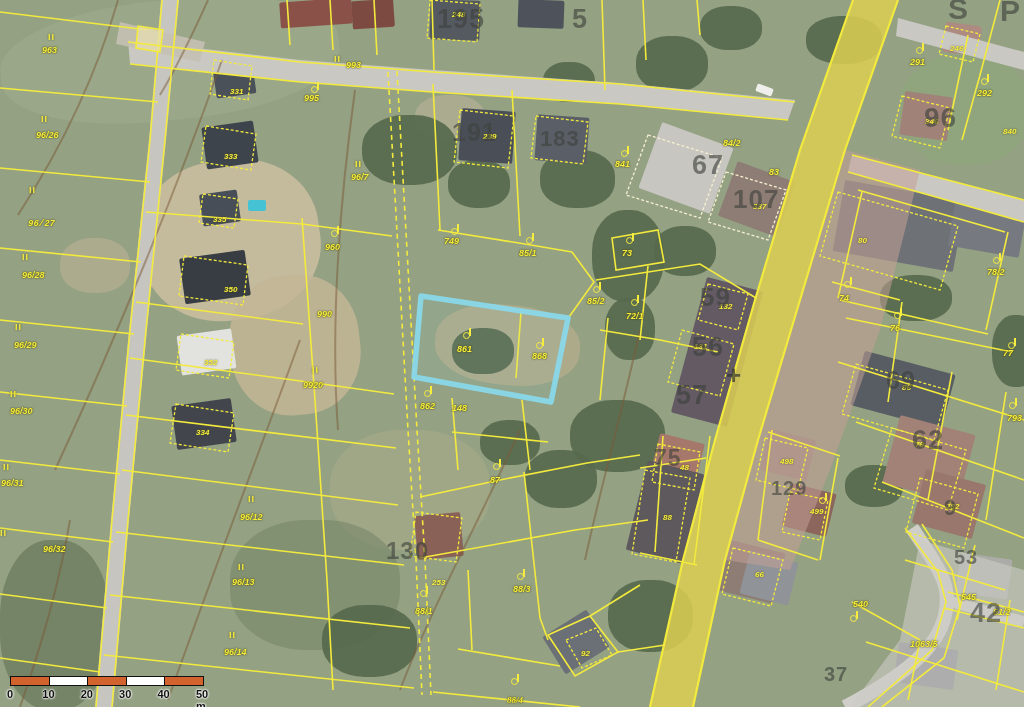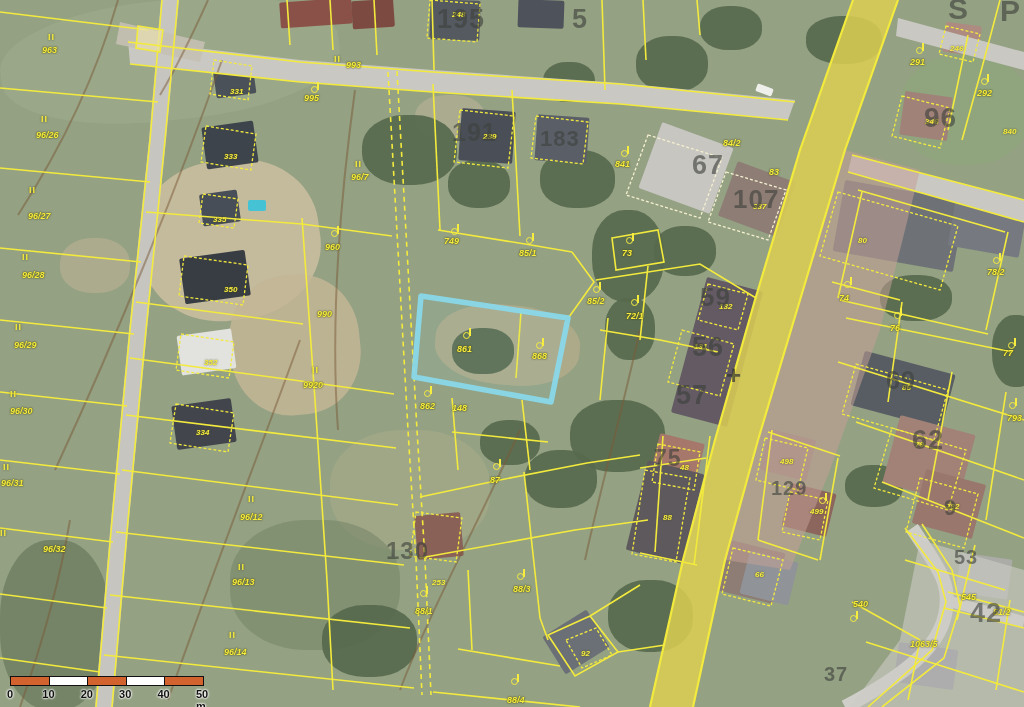--- a/index.html
+++ b/index.html
@@ -271,21 +271,21 @@
     </g>
 
     <g>
       <polygon points="421,296 568,318 551,402 414,377" fill="rgba(140,216,233,0.08)" stroke="#8ad8e9" stroke-width="5.5" stroke-linejoin="round" opacity="0.95"></polygon>
     </g>
   </svg>
 
   <div id="labels">
       <span class="lbl lbl-parcel" style="left: 42px; top: 46px;">963</span>
       <span class="lbl lbl-parcel" style="left: 36px; top: 131px;">96/26</span>
-      <span class="lbl lbl-parcel" style="left: 28px; top: 212px;">96/27</span>
+      <span class="lbl lbl-parcel" style="left: 28px; top: 220px; font-family: Liberation Mono, monospace;">96/27</span>
       <span class="lbl lbl-parcel" style="left: 22px; top: 271px;">96/28</span>
       <span class="lbl lbl-parcel" style="left: 14px; top: 341px;">96/29</span>
       <span class="lbl lbl-parcel" style="left: 10px; top: 407px;">96/30</span>
       <span class="lbl lbl-parcel" style="left: 1px; top: 479px;">96/31</span>
       <span class="lbl lbl-parcel" style="left: 0px; top: 545px; padding-left: 43px;">96/32</span>
       <span class="lbl lbl-parcel" style="left: 240px; top: 513px;">96/12</span>
       <span class="lbl lbl-parcel" style="left: 232px; top: 578px;">96/13</span>
       <span class="lbl lbl-parcel" style="left: 224px; top: 648px;">96/14</span>
       <span class="lbl lbl-parcel" style="left: 346px; top: 61px;">993</span>
       <span class="lbl lbl-parcel" style="left: 304px; top: 94px;">995</span>
@@ -296,21 +296,21 @@
       <span class="lbl lbl-parcel" style="left: 444px; top: 237px;">749</span>
       <span class="lbl lbl-parcel" style="left: 519px; top: 249px;">85/1</span>
       <span class="lbl lbl-parcel" style="left: 587px; top: 297px;">85/2</span>
       <span class="lbl lbl-parcel" style="left: 457px; top: 345px;">861</span>
       <span class="lbl lbl-parcel" style="left: 532px; top: 352px;">868</span>
       <span class="lbl lbl-parcel" style="left: 420px; top: 402px;">862</span>
       <span class="lbl lbl-parcel" style="left: 452px; top: 404px;">148</span>
       <span class="lbl lbl-parcel" style="left: 490px; top: 476px;">87</span>
       <span class="lbl lbl-parcel" style="left: 415px; top: 607px;">88/1</span>
       <span class="lbl lbl-parcel" style="left: 513px; top: 585px;">88/3</span>
-      <span class="lbl lbl-parcel" style="left: 507px; top: 696px;">88/4</span>
+      <span class="lbl lbl-parcel" style="left: 507px; top: 696px; font-family: Liberation Serif, serif;">88/4</span>
       <span class="lbl lbl-parcel" style="left: 615px; top: 160px;">841</span>
       <span class="lbl lbl-parcel" style="left: 723px; top: 139px;">84/2</span>
       <span class="lbl lbl-parcel" style="left: 769px; top: 168px;">83</span>
       <span class="lbl lbl-parcel" style="left: 622px; top: 249px;">73</span>
       <span class="lbl lbl-parcel" style="left: 626px; top: 312px;">72/1</span>
       <span class="lbl lbl-parcel" style="left: 839px; top: 294px;">74</span>
       <span class="lbl lbl-parcel" style="left: 890px; top: 324px;">76</span>
       <span class="lbl lbl-parcel" style="left: 987px; top: 268px;">78/2</span>
       <span class="lbl lbl-parcel" style="left: 1003px; top: 349px; text-align: center;">77</span>
       <span class="lbl lbl-parcel" style="left: 1007px; top: 414px;">793</span>

